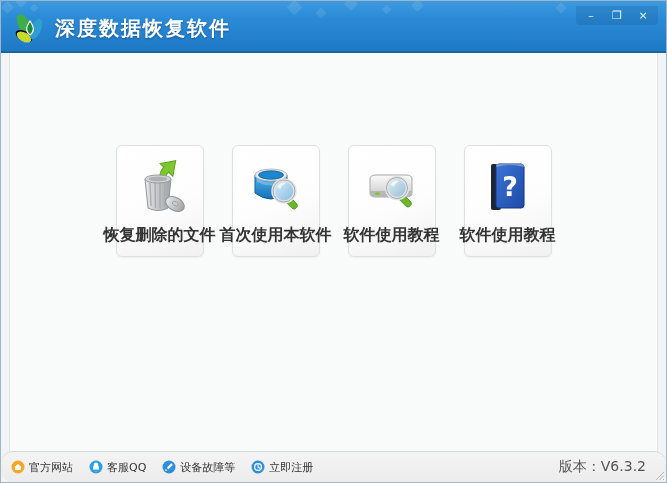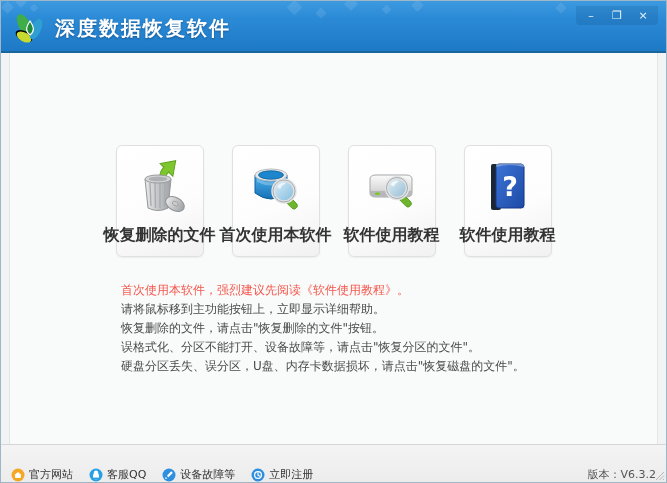--- a/index.html
+++ b/index.html
@@ -60,31 +60,31 @@
   .card-label {
     margin-top:6px; font-size:16px; font-weight:bold; color:#333; white-space:nowrap;
   }
 
   .help { position:absolute; top:228px; left:120px; font-size:12px; line-height:19px; }
   .help-warning { color:#f4574c; }
   .help-line { color:#4b4b4b; }
 
   
   .footer {
-    position:absolute; left:0; right:0; bottom:0; height:38px;
+    position:absolute; left:0; right:0; bottom:0; height:31px;
     background:linear-gradient(180deg,#f4f4f4,#ececec);
     border-top:1px solid #d6d6d6;
-    display:flex; align-items:flex-end; padding:0 10px;
+    display:flex; align-items:center; padding:0 10px;border-radius:12px;
   }
   .footer-link {
     display:flex; align-items:center; gap:4px; margin-right:16px; cursor:pointer;
   }
   .footer-link span.lbl { font-size:11px; color:#333; }
   .footer-icon { width:14px; height:14px; display:block; }
-  .version { margin-left:auto; font-size:11px; color:#555; }
+  .version { margin-left:auto; font-size:14px; color:#555; margin-right:10px; }
   .grip { position:absolute; right:1px; bottom:1px; }
 </style>
 </head>
 <body>
 
 <div class="window">
 
   <div class="titlebar">
     <div class="diamond" style="left:2px;  top:2px;  width:9px;  height:9px;"></div>
     <div class="diamond" style="left:16px; top:-3px; width:8px;  height:8px;"></div>
@@ -210,27 +210,20 @@
           <rect x="15" y="9" width="10" height="46" rx="2" fill="#1c2733"></rect>
           <rect x="44" y="12" width="4" height="41" fill="#e6e7e8" stroke="#c4c5c6" stroke-width="0.6"></rect>
           <rect x="20" y="9" width="28" height="44" rx="3" fill="url(#bookblu)" stroke="#16398a" stroke-width="1"></rect>
           <path d="M20 12 Q34 8 48 12 L48 9 L20 9 Z" fill="rgba(255,255,255,0.35)"></path>
           <text x="34" y="41" font-size="27" font-weight="bold" fill="#ffffff" text-anchor="middle" font-family="'DejaVu Sans',sans-serif">?</text>
         </svg>
         <div class="card-label">软件使用教程</div>
       </div>
     </div>
 
-    <div class="help">
-      <div class="help-warning">首次使用本软件，强烈建议先阅读《软件使用教程》。</div>
-      <div class="help-line">请将鼠标移到主功能按钮上，立即显示详细帮助。</div>
-      <div class="help-line">恢复删除的文件，请点击"恢复删除的文件"按钮。</div>
-      <div class="help-line">误格式化、分区不能打开、设备故障等，请点击"恢复分区的文件"。</div>
-      <div class="help-line">硬盘分区丢失、误分区，U盘、内存卡数据损坏，请点击"恢复磁盘的文件"。</div>
-    </div>
   </div>
 
   <div class="footer">
 
     <div class="footer-link">
       <svg class="footer-icon" viewBox="0 0 14 14">
         <circle cx="7" cy="7" r="6.5" fill="#f5a623"></circle>
         <path d="M3.2 7.2 L7 4 L10.8 7.2 L9.8 7.2 L9.8 10 L4.2 10 L4.2 7.2 Z" fill="#ffffff"></path>
       </svg>
       <span class="lbl">官方网站</span>

